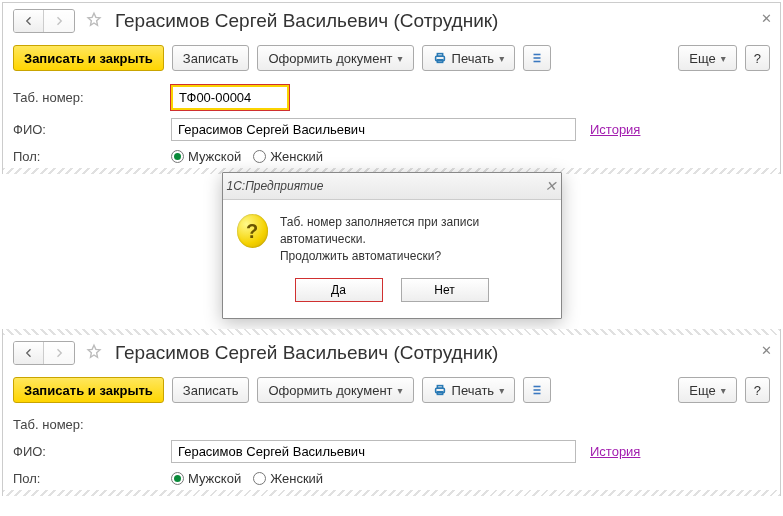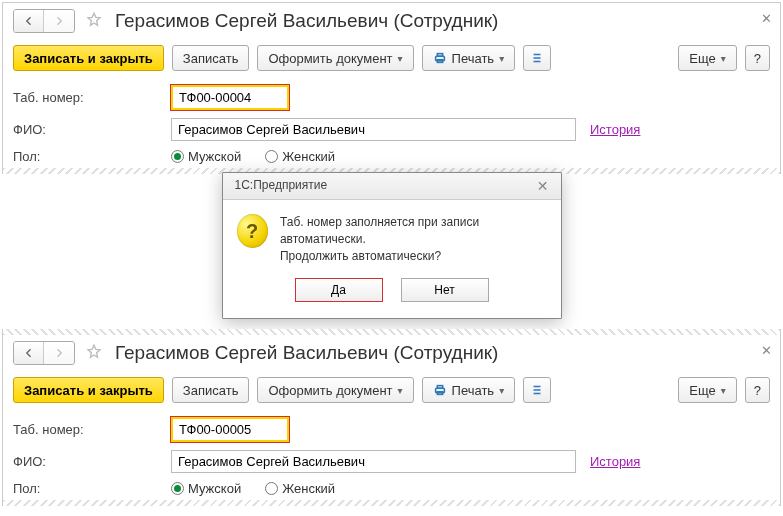--- a/index.html
+++ b/index.html
@@ -40,28 +40,28 @@
   .btn-primary { background:linear-gradient(#ffe75c,#ffd500); border:1px solid #c9a400; font-weight:bold; color:#000; }
   .btn .caret { font-size:10px; color:#666; }
   .btn .icon { width:14px; height:14px; display:inline-flex; }
   .toolbar-flex { flex:1; }
 
   .form-row { display:flex; align-items:center; padding:4px 10px; gap:8px; }
   .label { width:150px; color:#444; font-size:13px; }
   .tabnum-input { width:118px; border:2px solid #fbd300; outline:1px solid #d03030; padding:3px 6px; font-size:13px; }
   .text-input { flex:0 0 405px; border:1px solid #bbb; padding:3px 6px; font-size:13px; }
   .link { color:#a21caf; text-decoration:underline; cursor:pointer; font-size:13px; margin-left:6px;}
-  .radio-row { display:flex; align-items:center; gap:24px; }
+  .radio-row { display:flex; align-items:center; gap:12px; }
   .radio { display:flex; align-items:center; gap:4px; font-size:13px; }
   .radio .dot { width:13px;height:13px;border:1px solid #777;border-radius:50%; display:flex;align-items:center;justify-content:center;}
   .radio.checked .dot::after{content:"";width:7px;height:7px;background:#0a8a3a;border-radius:50%;}
 
   
   .dialog { width:340px; margin: -2px auto 0 auto; border:1px solid #888; background:#fff; position:relative; box-shadow:0 4px 18px rgba(0,0,0,.25); border-radius:1px;}
-  .dialog-title { background:linear-gradient(#f7f7f7,#e9e9e9); padding:5px 12px; font-size:12px; color:#444; display:flex; justify-content:space-between; border-bottom:1px solid #ccc;}
+  .dialog-title { background:linear-gradient(#f7f7f7,#e9e9e9); padding:5px 4px; font-size:12px; color:#444; display:flex; justify-content:space-between; align-items:center; border-bottom:1px solid #ccc;font-style:italic;}
   .dialog-close{ color:#888; cursor:pointer; font-size:14px;}
   .dialog-body { display:flex; gap:12px; padding:14px 14px 6px 14px; font-size:12px; color:#333; line-height:1.4;}
   .dialog-icon { width:34px;height:34px;border-radius:50%;background:radial-gradient(circle at 30% 30%, #fff98a, #f5d200 60%, #d0a900 100%); display:flex;align-items:center;justify-content:center; font-weight:bold; color:#6a5500; font-size:20px; box-shadow:inset 0 0 2px rgba(0,0,0,.3);}
   .dialog-actions{ display:flex; justify-content:center; gap:18px; padding:8px 0 16px 0;}
   .dlg-btn { width:88px; height:24px; border:1px solid #aaa; background:linear-gradient(#fff,#eee); font-size:12px; cursor:pointer;}
   .dlg-btn.primary{ border:1px solid #d03030; outline:1px solid #d03030; outline-offset:-1px;}
 
   svg { stroke:#666; fill:none; stroke-width:1.8;}
   .printer-svg{stroke:#2a7ab5;}
 </style>
@@ -221,21 +221,20 @@
     <div class="toolbar-flex"></div>
     <button class="btn">
       <span>Еще</span>
       <span class="caret">▾</span>
     </button>
     <button class="btn" style="padding:4px 8px;">?</button>
   </div>
 
   <div class="form-row">
     <span class="label">Таб. номер:</span>
-    <input class="tabnum-input" value="ТФ00-00005" style="">
   </div>
   <div class="form-row">
     <span class="label">ФИО:</span>
     <input class="text-input" value="Герасимов Сергей Васильевич" style="">
     <span class="link">История</span>
   </div>
   <div class="form-row">
     <span class="label">Пол:</span>
     <div class="radio-row">
       <div class="radio checked">

